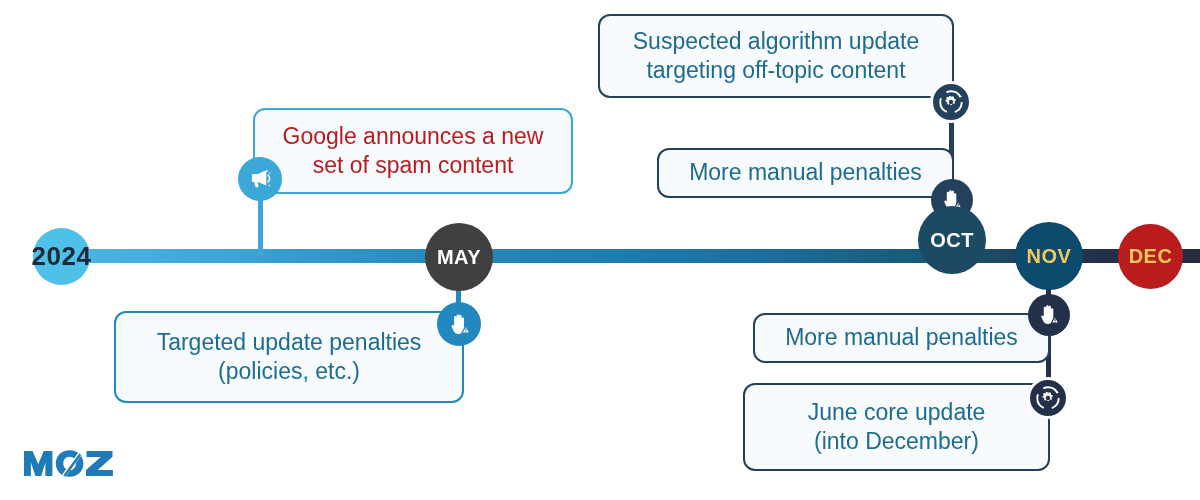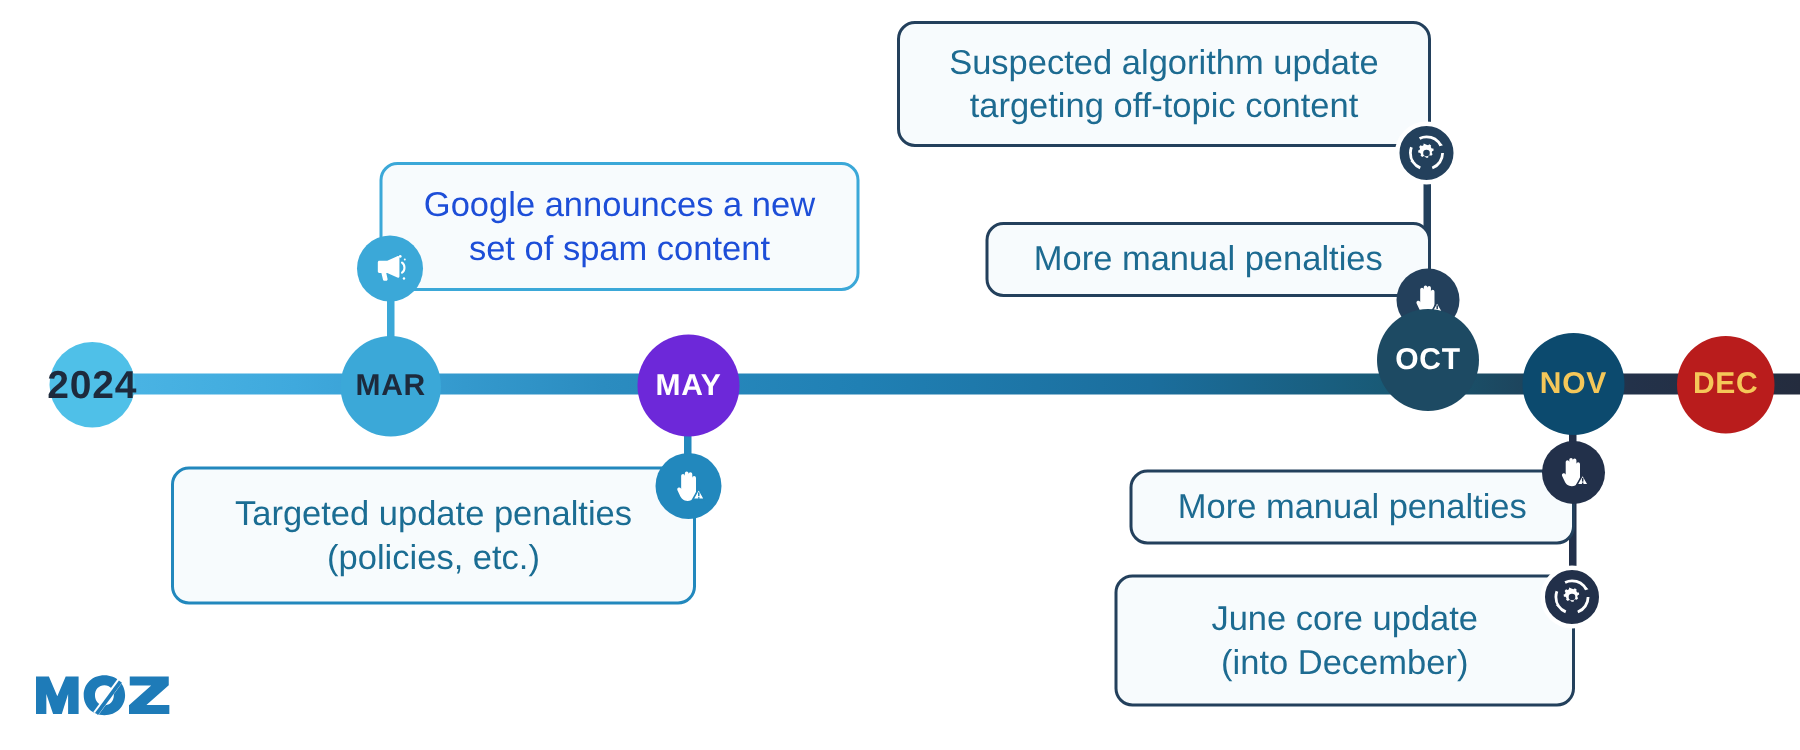--- a/index.html
+++ b/index.html
@@ -23,21 +23,21 @@
   .node{
     position:absolute;
     border-radius:50%;
     display:flex;align-items:center;justify-content:center;
     font-weight:700;
     letter-spacing:.5px;
     user-select:none;
   }
   .node-2024{background:#4fc0e8;color:#1d2a3c;font-size:26px;}
   .node-mar{background:#3ba8d8;color:#1d2a3c;font-size:20px;}
-  .node-may{background:#6d28d9;color:#ffffff;font-size:20px;}
+  .node-may{background:#404040;color:#ffffff;font-size:20px;}
   .node-oct{background:#1d4a63;color:#ffffff;font-size:20px;}
   .node-nov{background:#0c4a6e;color:#f5c759;font-size:20px;}
   .node-dec{background:#b91c1c;color:#f5c759;font-size:20px;}
 
   
   .stem{position:absolute;}
 
   
   .icon-bubble{
     position:absolute;
@@ -57,21 +57,21 @@
     box-sizing:border-box;
     background:#f7fbfd;
     border-radius:12px;
     display:flex;flex-direction:column;
     align-items:center;justify-content:center;
     text-align:center;
     line-height:1.28;
     padding:23px 16px;
   }
   .callout span{display:block;white-space:nowrap;}
-  .c-light{border:2.5px solid #3ba8d8;color:#1d4ed8;}
+  .c-light{border:2.5px solid #3ba8d8;color:#b91c1c;}
   .c-mid{border:2.5px solid #2288bd;color:#1b6d93;}
   .c-dark{border:2.5px solid #23405c;color:#1d6b91;}
 
   
   .logo{position:absolute;}
 </style>
 </head>
 <body>
 
 <div id="stage">
@@ -180,23 +180,20 @@
         <path d="M12 7.3l.9.25.75-.55 1.0 .72-.2.9.55.75.92.05.2 1.22-.85.37-.27.88.5.78-.78.95-.87-.33-.8.45-.12.92-1.23.12-.42-.83-.9-.22-.75.53-1.0-.73.22-.88-.54-.76-.92-.06-.2-1.22.85-.36.26-.89-.5-.77.78-.96.88.34.79-.45.12-.92z" fill="#ffffff"></path>
         <circle cx="12" cy="12" r="1.9" fill="#22304a"></circle>
       </svg>
     </span>
   </div>
 
   <div class="node node-2024" style="left:33px;top:228px;width:57px;height:57px;">
     <span>2024</span>
   </div>
 
-  <div class="node node-mar" style="left:227px;top:224px;width:67px;height:67px;">
-    <span>MAR</span>
-  </div>
 
   <div class="node node-may" style="left:425px;top:223px;width:68px;height:68px;">
     <span>MAY</span>
   </div>
 
   <div class="node node-oct" style="left:918px;top:206px;width:68px;height:68px;">
     <span>OCT</span>
   </div>
 
   <div class="node node-nov" style="left:1015px;top:222px;width:68px;height:68px;">

